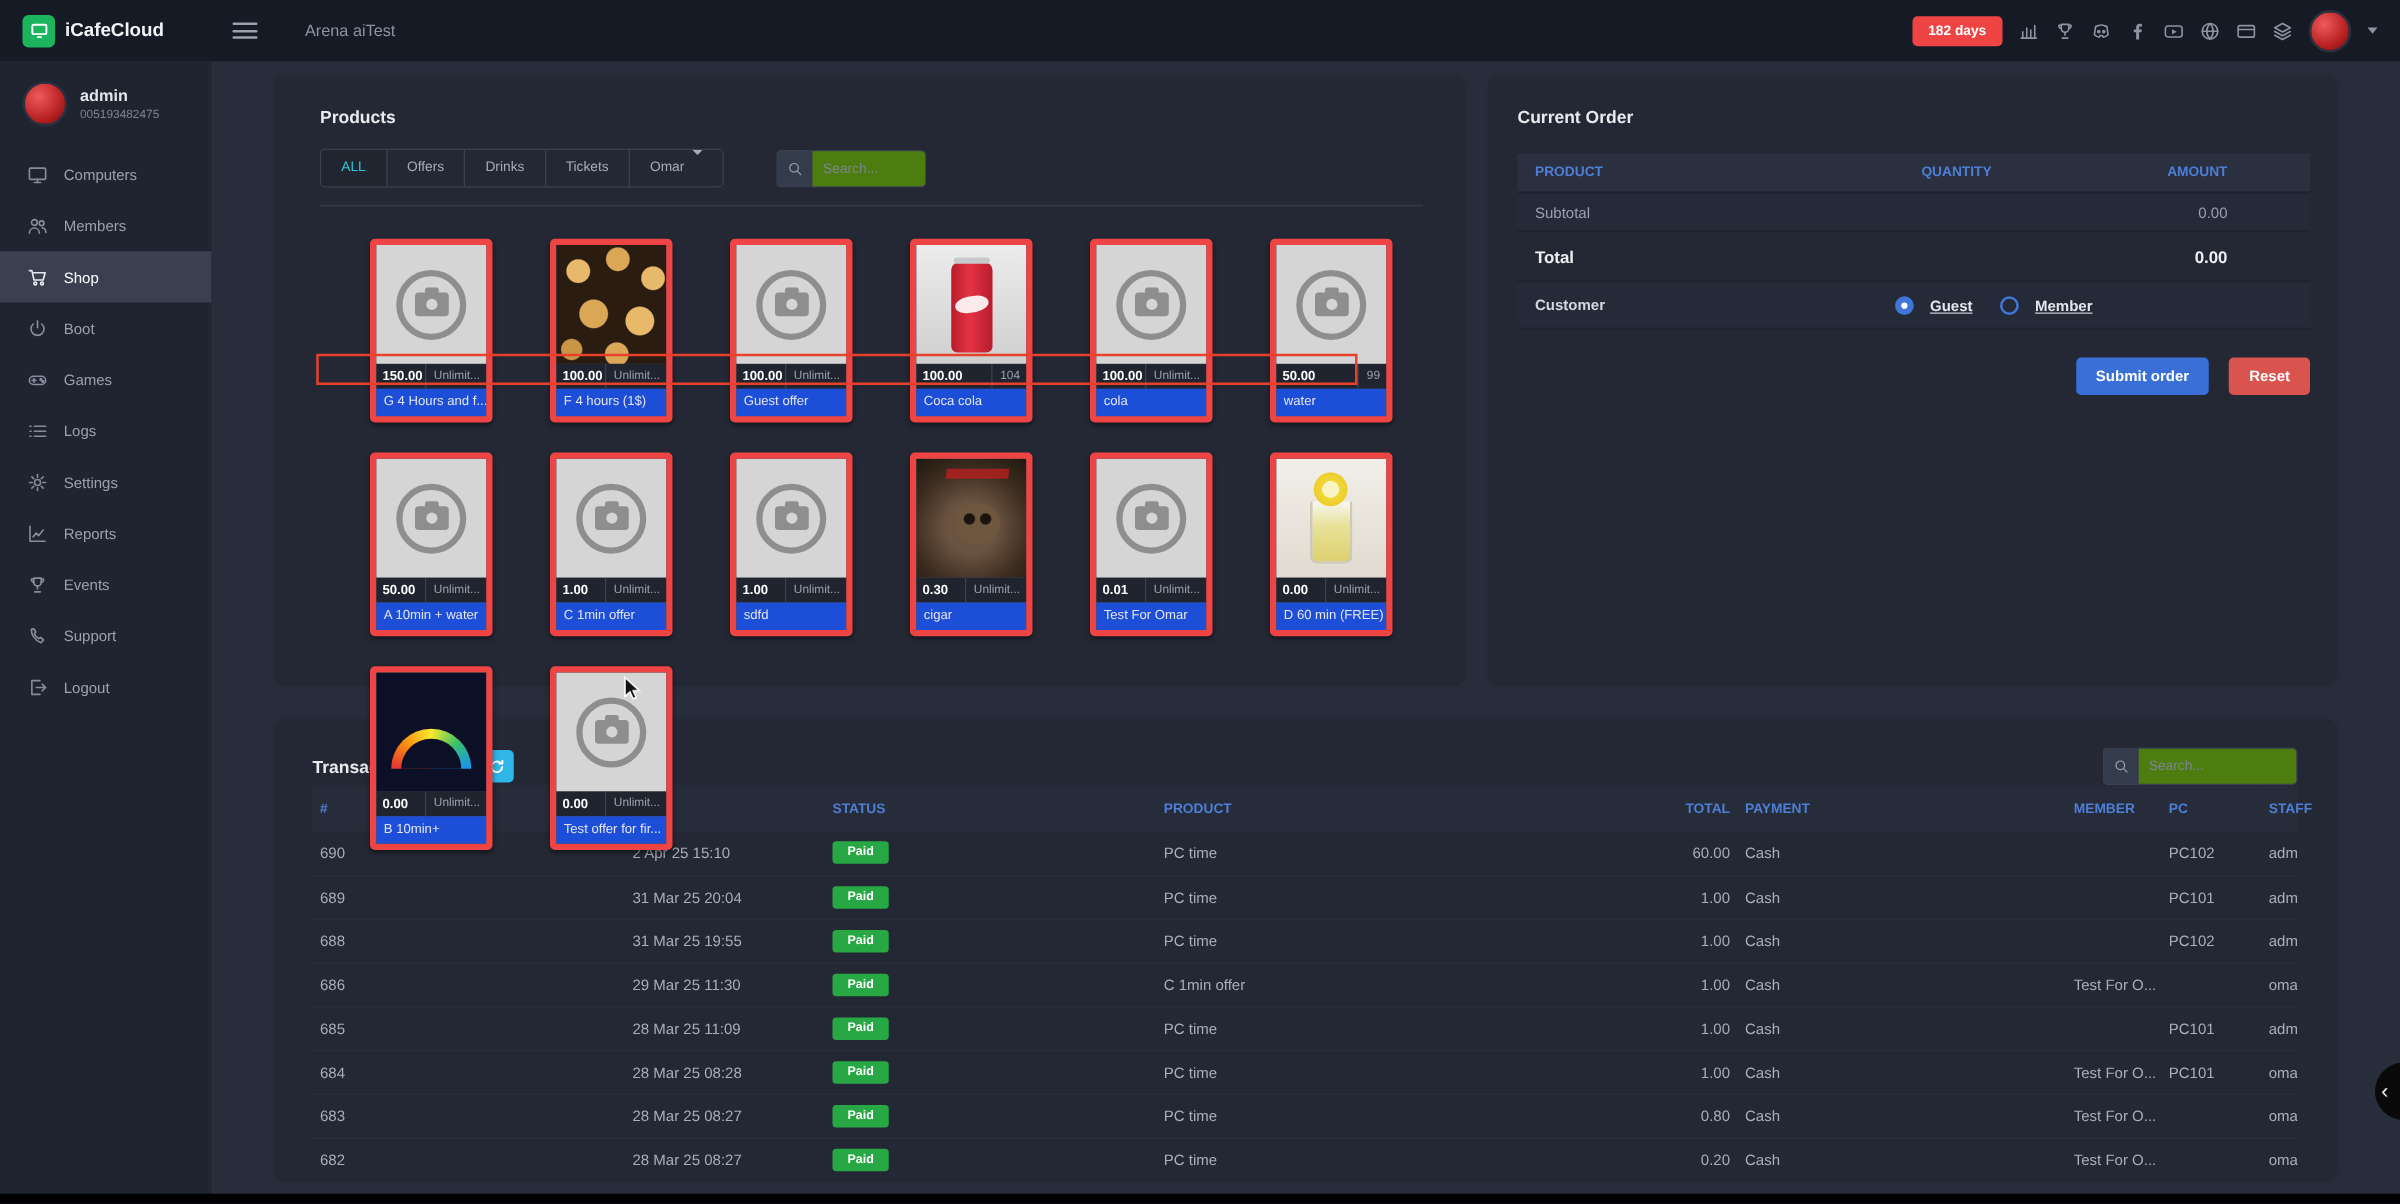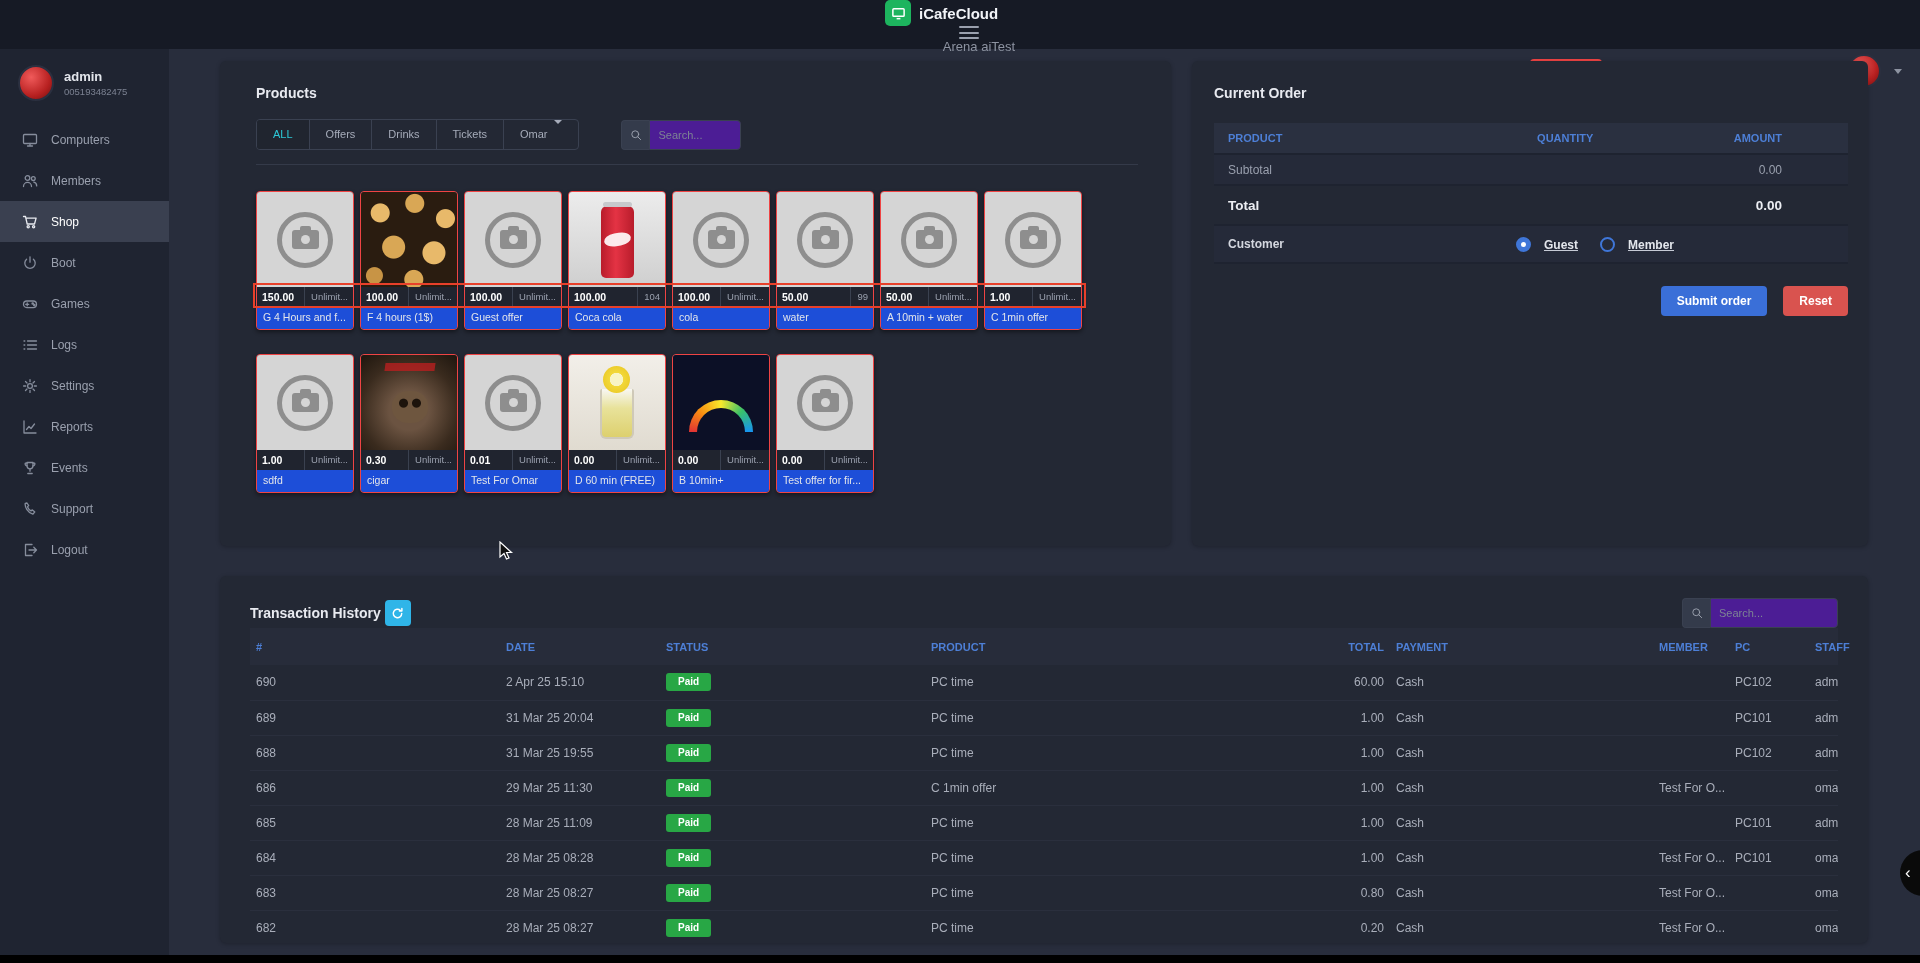--- a/index.html
+++ b/index.html
@@ -2,21 +2,21 @@
 <html><head>
 <meta charset="utf-8">
 <style>
   * { box-sizing: border-box; margin: 0; padding: 0; }
   html,body { width:1920px; height:963px; overflow:hidden; }
   body {
     font-family:"Liberation Sans","DejaVu Sans",sans-serif;
     background:#282d3c; color:#c6cad5; font-size:12px; position:relative;
   }
   
-  .topbar { height:49px; background:#161a25; display:flex; align-items:center; padding:0 18px;flex-direction:column; }
+  .topbar { height:49px; background:#161a25; display:flex; align-items:center; padding:0 18px; }
   .brand { display:flex; align-items:center; gap:8px; width:150px; }
   .logo-mark { width:26px; height:26px; border-radius:5px; background:#1db45e; display:flex; align-items:center; justify-content:center; color:#fff; }
   .logo-mark svg { width:15px; height:15px; stroke:#fff; fill:none; stroke-width:1.6; }
   .brand-text { font-size:15px; font-weight:bold; color:#f2f4f8; }
   .hamburger { margin-left:18px; width:20px; display:flex; flex-direction:column; gap:3.5px; cursor:pointer; }
   .hamburger span { height:2px; background:#9aa0ae; border-radius:1px; }
   .cafe-name { margin-left:38px; font-size:13px; color:#8d93a1; }
   .topbar-right { margin-left:auto; display:flex; align-items:center; gap:13px; }
   .days-badge { background:#ef4444; color:#fff; font-size:11px; font-weight:bold; padding:6px 13px; border-radius:4px; }
   .tb-icon { width:17px; height:17px; color:#8d93a1; cursor:pointer; }
@@ -45,26 +45,26 @@
   .prod-controls { display:flex; align-items:center; margin-top:18px; }
   .tabs { display:flex; border:1px solid #3a4151; border-radius:4px; overflow:hidden; height:31px; }
   .tab { padding:0 16px; line-height:29px; font-size:11px; color:#a6acba; border-right:1px solid #3a4151; cursor:pointer; display:flex; }
   .tab:last-child { border-right:none; }
   .tab.active { background:#20252f; color:#2cc8d6; }
   .caret { width:0; height:0; border-left:4px solid transparent; border-right:4px solid transparent; border-top:4px solid currentColor; margin-left:7px; }
   .searchbox { display:flex; height:30px; }
   .prod-search { margin-left:42px; }
   .search-icon-box { width:28px; background:#343b4b; border:1px solid #3a4151; border-right:none; border-radius:4px 0 0 4px; display:flex; align-items:center; justify-content:center; color:#9aa0ae; }
   .search-icon-box .icon { width:12px; height:12px; }
-  .searchbox input { width:92px; background:#4c1d95; border:1px solid #3a4151; border-radius:0 4px 4px 0; color:#c6cad5; font-size:11px; padding:0 8px; outline:none; font-family:inherit; }
+  .searchbox input { width:92px; background:#4d7c0f; border:1px solid #3a4151; border-radius:0 4px 4px 0; color:#c6cad5; font-size:11px; padding:0 8px; outline:none; font-family:inherit; }
   .searchbox input::placeholder { color:#7d8494; }
   .prod-divider { border:none; border-top:1px solid #343a49; margin-top:14px; }
   .product-grid { position:relative; margin-top:26px; display:flex; flex-wrap:wrap; column-gap:6px; row-gap:24px; }
   .price-highlight { position:absolute; left:-3px; top:92px; width:833px; height:25px; border:2px solid #e8402a; pointer-events:none; z-index:5; }
-  .product-card { width:98px; border:1px solid #ef4444; border-radius:4px; overflow:hidden; background:#474c5c; box-shadow:0 2px 4px rgba(0,0,0,.45); cursor:pointer; }
+  .product-card { width:98px; border:5px solid #ef4444; border-radius:4px; overflow:hidden; background:#474c5c; box-shadow:0 2px 4px rgba(0,0,0,.45); cursor:pointer;margin-left:40px; }
   .p-img { height:95px; position:relative; overflow:hidden; }
   .p-price-row { height:20px; background:#20242f; display:flex; align-items:center; justify-content:space-between; padding:0 5px; }
   .p-price { font-size:10.5px; font-weight:bold; color:#fff; }
   .p-stock { font-size:9.5px; color:#9aa0ae; border-left:1px solid #3a4150; padding-left:6px; line-height:20px; }
   .p-name { height:22px; background:#1d4ed8; color:#e3e5ea; font-size:10.5px; padding:4px 6px; white-space:nowrap; overflow:hidden; }
   
   .img-placeholder { background:#d5d5d5; display:flex; align-items:center; justify-content:center; }
   .cam-ring { width:56px; height:56px; border:5px solid #8e8e8e; border-radius:50%; display:flex; align-items:center; justify-content:center; }
   .cam-body { width:27px; height:19px; background:#8e8e8e; border-radius:3px; position:relative; }
   .cam-body::before { content:''; position:absolute; top:-4px; left:8px; width:11px; height:5px; background:#8e8e8e; border-radius:2px 2px 0 0; }

